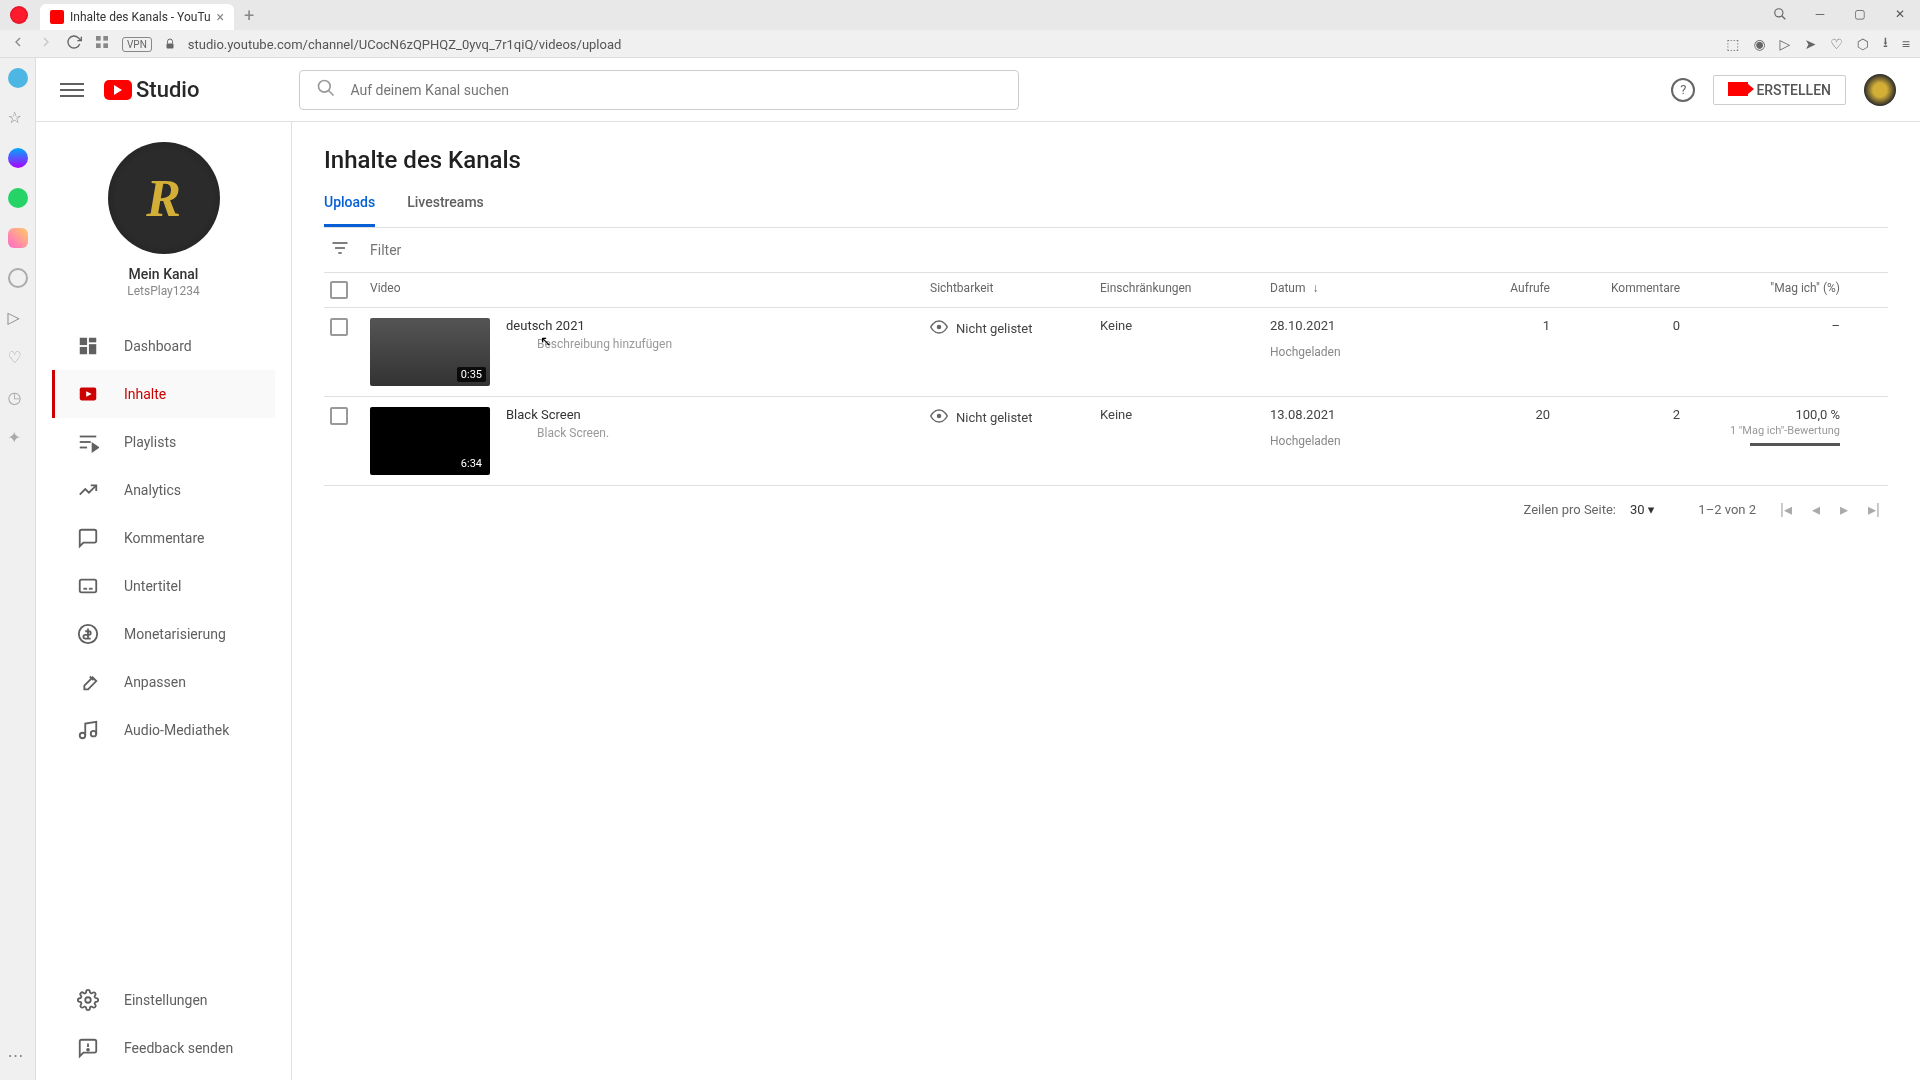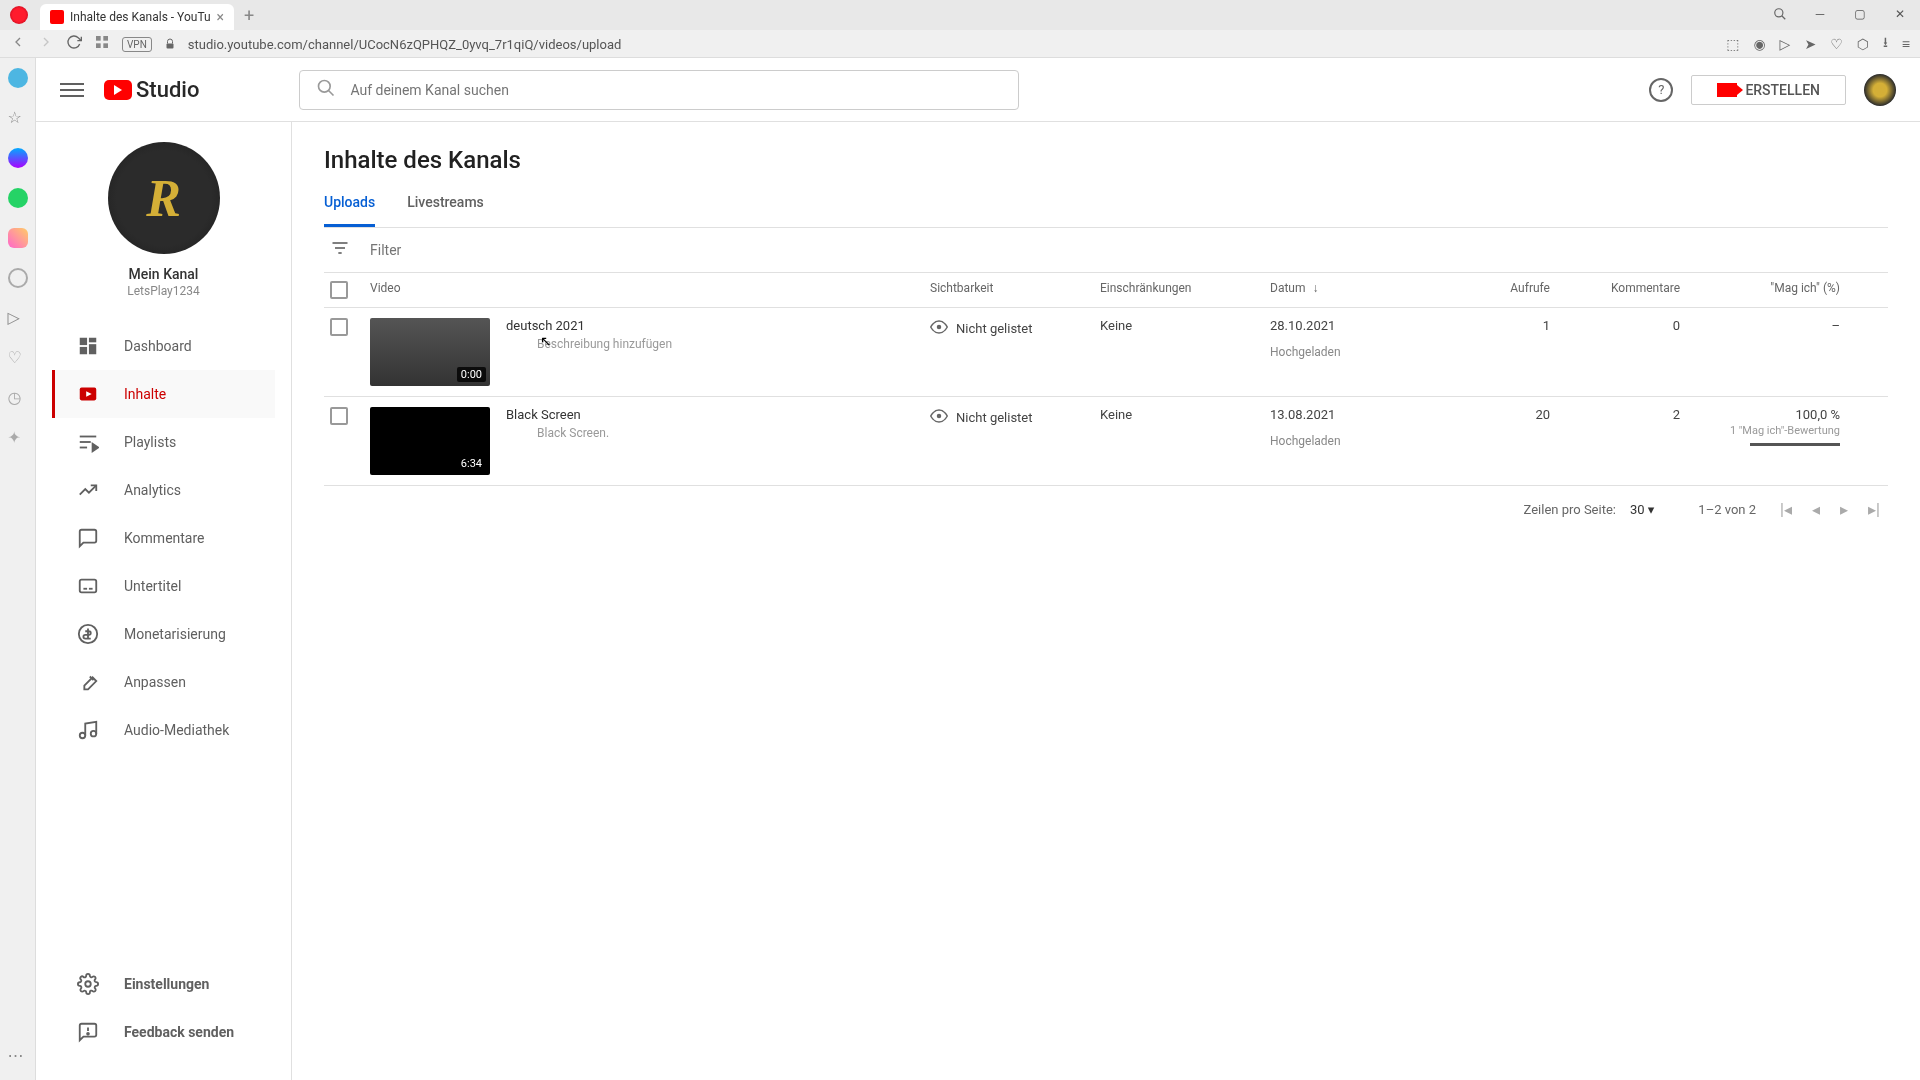--- a/index.html
+++ b/index.html
@@ -31,38 +31,38 @@
 .hamburger span { height: 2px; background: #606060; }
 .yt-logo { display: flex; align-items: center; gap: 2px; }
 .yt-play { width: 28px; height: 20px; background: #ff0000; border-radius: 5px; position: relative; }
 .yt-play::after { content: ''; position: absolute; left: 10px; top: 5px; border-left: 8px solid #fff; border-top: 5px solid transparent; border-bottom: 5px solid transparent; }
 .yt-studio-text { font-size: 22px; font-weight: 500; color: #282828; margin-left: 2px; }
 .search-box { margin-left: 100px; flex: 0 0 720px; height: 40px; border: 1px solid #ccc; border-radius: 4px; display: flex; align-items: center; padding: 0 16px; gap: 14px; }
 .search-icon { color: #999; }
 .search-input { border: none; outline: none; flex: 1; font-size: 14px; color: #555; }
 .header-right { margin-left: auto; display: flex; align-items: center; gap: 18px; }
 .help-icon { width: 24px; height: 24px; border: 2px solid #666; border-radius: 50%; display: flex; align-items: center; justify-content: center; font-size: 13px; color: #666; }
-.create-btn { display: flex; align-items: center; gap: 8px; border: 1px solid #ccc; padding: 6px 25px; border-radius: 2px; cursor: pointer; }
+.create-btn { display: flex; gap: 8px; border: 1px solid #ccc; padding: 6px 14px; border-radius: 2px; cursor: pointer; }
 .create-cam { width: 20px; height: 14px; background: #ff0000; position: relative; }
 .create-cam::after { content: ''; position: absolute; right: -6px; top: 2px; border-left: 6px solid #ff0000; border-top: 5px solid transparent; border-bottom: 5px solid transparent; }
 .create-text { font-size: 14px; color: #555; font-weight: 500; }
 .avatar { width: 32px; height: 32px; border-radius: 50%; background: radial-gradient(circle at 50% 50%, #d4af37 30%, #2b2b2b 70%); display: flex; align-items: center; justify-content: center; color: #d4af37; font-style: italic; font-weight: bold; }
 
 
 .left-nav { position: absolute; left: 36px; top: 122px; width: 256px; bottom: 0; background: #fff; border-right: 1px solid #e0e0e0; overflow-y: auto; }
 .channel-block { display: flex; flex-direction: column; align-items: center; padding: 20px 0 16px; }
 .channel-avatar { width: 112px; height: 112px; border-radius: 50%; background: radial-gradient(circle at 50% 50%, #2b2b2b 60%, #1a1a1a 100%); display: flex; align-items: center; justify-content: center; font-size: 52px; font-style: italic; font-weight: bold; color: #d4af37; font-family: Georgia, serif; }
 .channel-name { font-size: 14px; color: #333; margin-top: 12px; font-weight: 500; }
 .channel-handle { font-size: 12px; color: #888; margin-top: 2px; }
 .nav-list { list-style: none; padding: 8px 16px; }
 .nav-item { display: flex; align-items: center; gap: 24px; padding: 0 24px; height: 48px; color: #606060; font-size: 14px; cursor: pointer; }
 .nav-item.active { color: #cc0000; background: #f9f9f9; border-left: 3px solid #cc0000; padding-left: 21px; }
 .nav-icon { width: 24px; height: 24px; display: flex; align-items: center; justify-content: center; }
 .nav-icon svg { width: 22px; height: 22px; }
-.nav-bottom { position: absolute; bottom: 16px; left: 0; right: 0; border-top: 0; font-weight: bold; }
+.nav-bottom { position: absolute; bottom: 0; left: 0; right: 0; border-top: 0; }
 
 
 .main { position: absolute; left: 292px; top: 122px; right: 0; bottom: 0; background: #fff; padding: 24px 32px; }
 .page-title { font-size: 24px; color: #212121; font-weight: 500; margin-bottom: 20px; }
 .tabs { display: flex; gap: 32px; border-bottom: 1px solid #e0e0e0; }
 .tab-item { padding: 0 0 14px; font-size: 14px; color: #606060; cursor: pointer; font-weight: 500; }
 .tab-item.active { color: #065fd4; border-bottom: 3px solid #065fd4; }
 .filter-bar { display: flex; align-items: center; gap: 20px; padding: 10px 6px; border-bottom: 1px solid #e0e0e0; }
 .filter-icon { color: #666; }
 .filter-input { border: none; outline: none; font-size: 14px; flex: 1; }
@@ -365,21 +365,21 @@
       <div class="col-comments">Kommentare</div>
       <div class="col-likes">"Mag ich" (%)</div>
     </div>
     <div id="tbody">
         <div class="trow">
     <div class="col-check">
             <div class="checkbox"></div>
           </div>
     <div class="video-cell">
       <div class="thumb" style="background:linear-gradient(#555,#333)">
-        <span class="thumb-dur">0:00</span>
+        <span class="thumb-dur">0:35</span>
       </div>
       <div>
         <div class="video-title">deutsch 2021</div>
         <div class="video-desc">Beschreibung hinzufügen</div>
       </div>
     </div>
     <div class="col-vis vis-cell">
       <span class="vis-icon">
         <svg width="18" height="18" viewBox="0 0 24 24" fill="#666">
                 <path d="M1 12s4-8 11-8 11 8 11 8-4 8-11 8-11-8-11-8z" fill="none" stroke="#666" stroke-width="2"></path>

